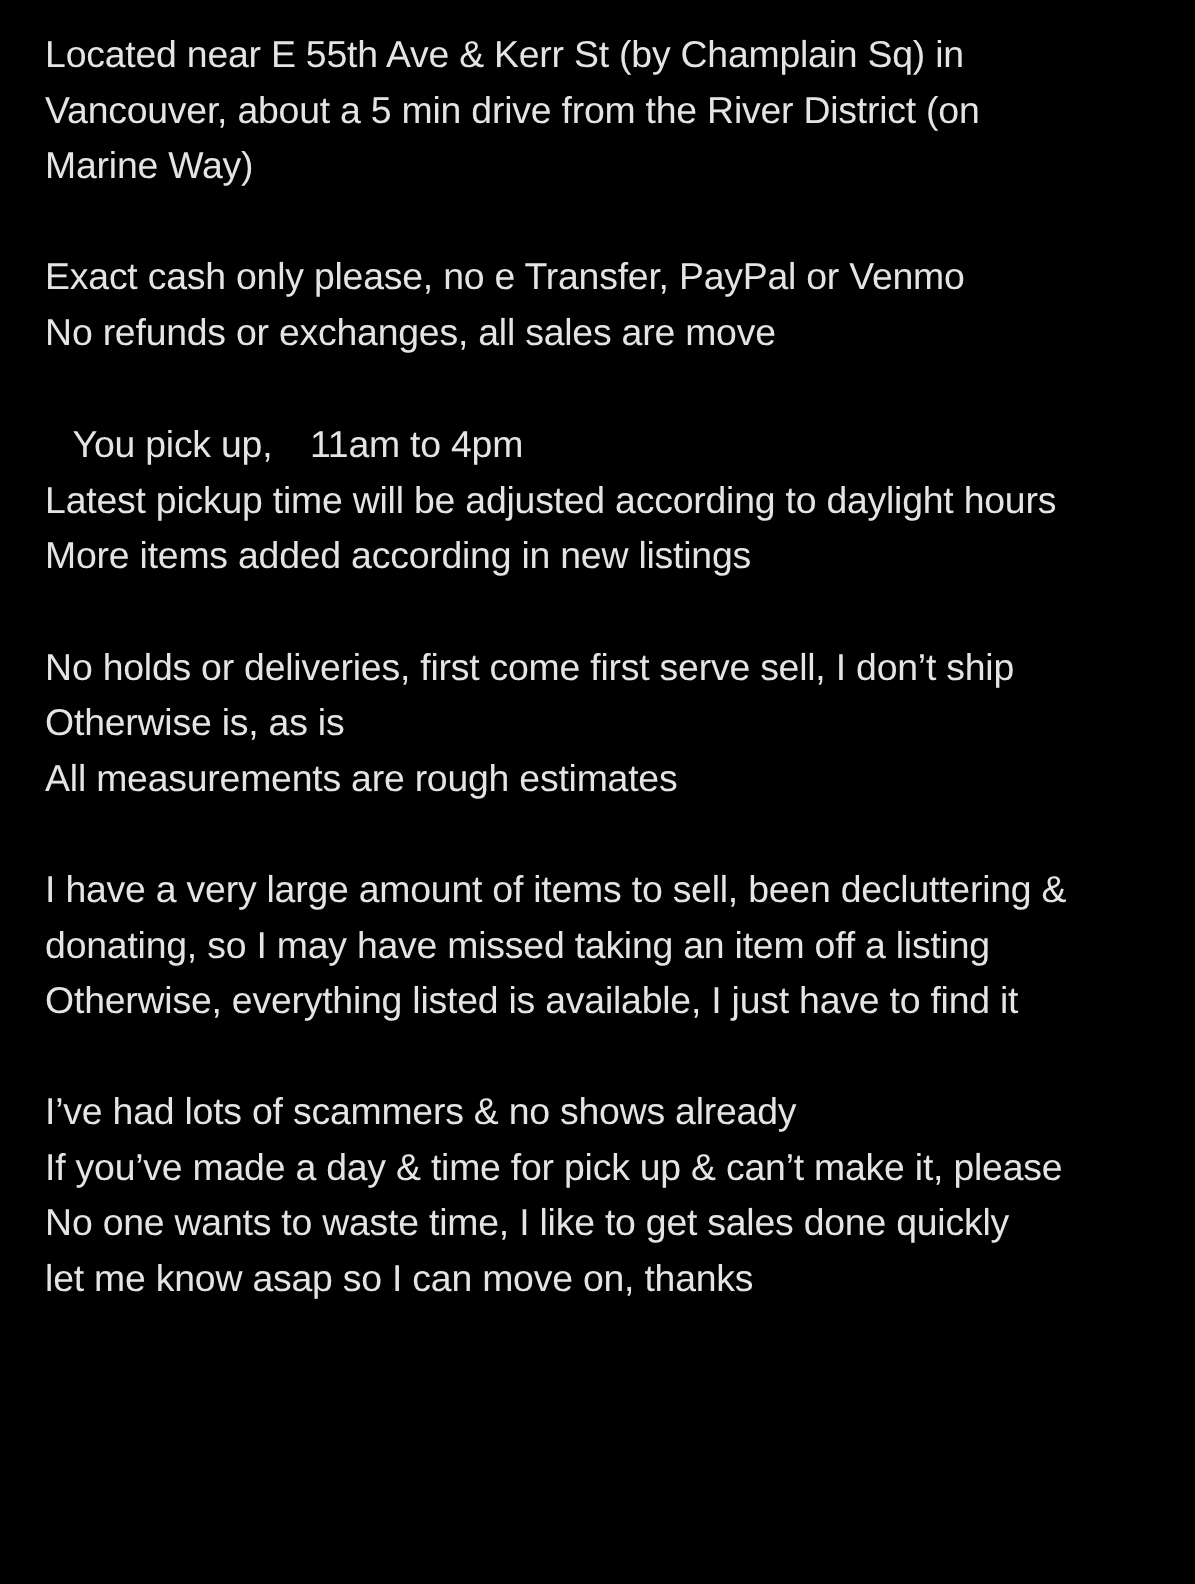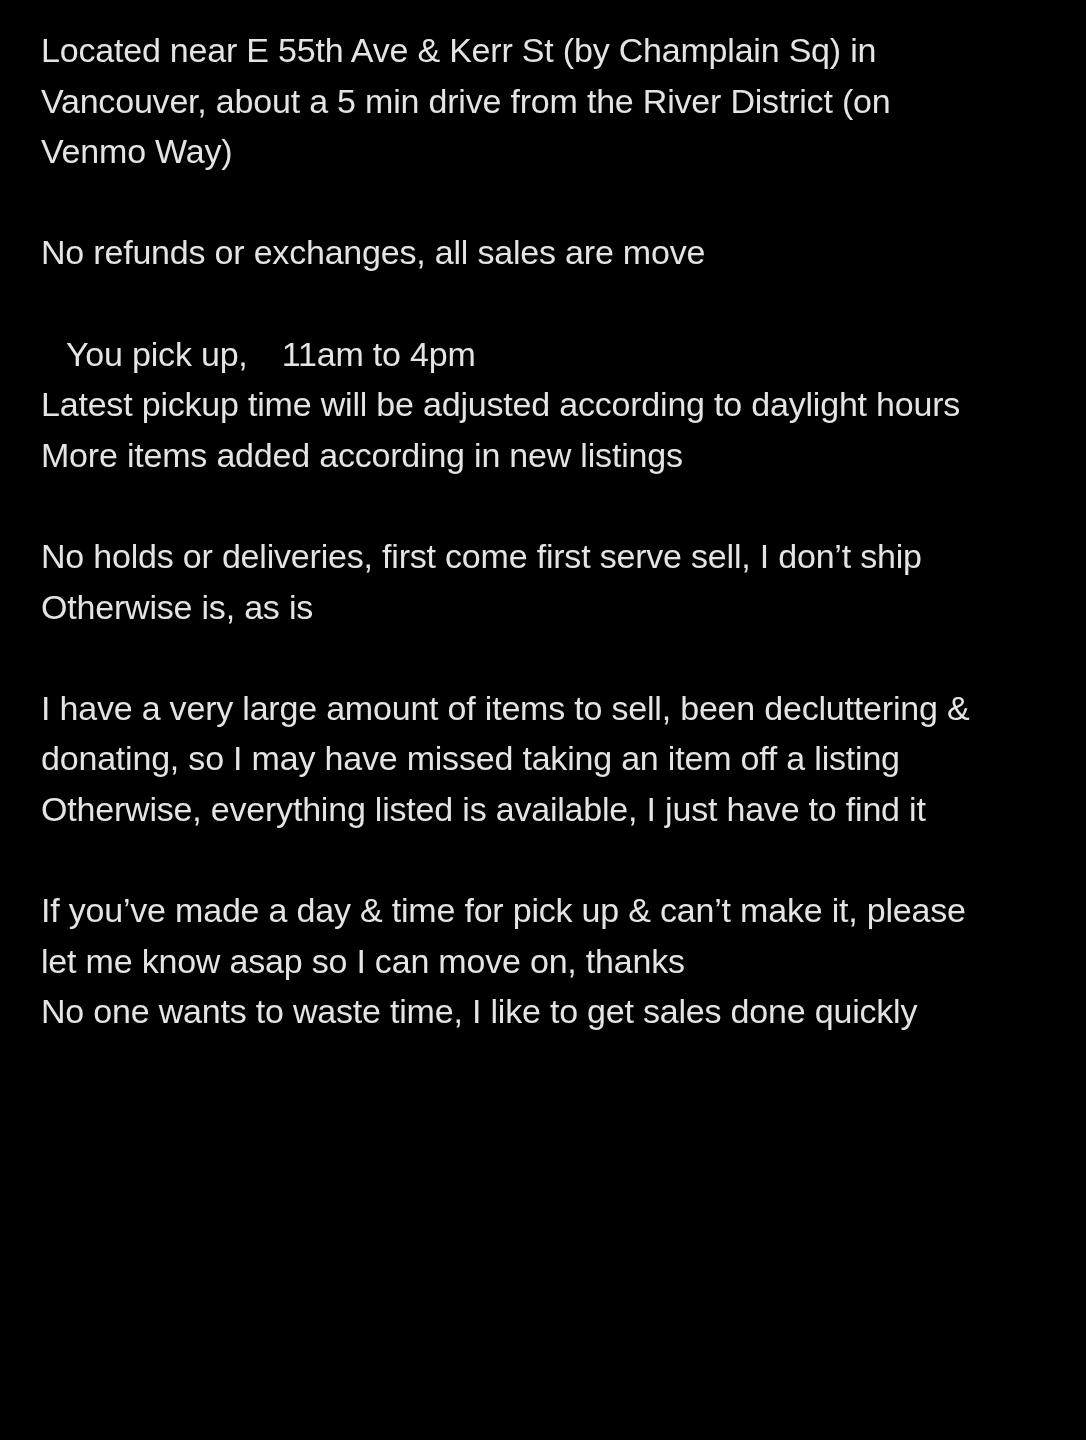--- a/index.html
+++ b/index.html
@@ -47,44 +47,47 @@
   }
 </style>
 </head>
 <body>
 
 <main class="sheet">
 
   <p class="para">
     <span class="line">Located near E 55th Ave &amp; Kerr St (by Champlain Sq) in</span>
     <span class="line">Vancouver, about a 5 min drive from the River District (on</span>
-    <span class="line">Venmo Way)</span>
+    <span class="line">Marine Way)</span>
   </p>
 
   <p class="para">
+    <span class="line">Exact cash only please, no e Transfer, PayPal or Venmo</span>
     <span class="line">No refunds or exchanges, all sales are move</span>
   </p>
 
   <p class="para">
     <span class="line"><span>You pick up, </span><span class="hours-link">11am to 4pm</span></span>
     <span class="line">Latest pickup time will be adjusted according to daylight hours</span>
     <span class="line">More items added according in new listings</span>
   </p>
 
   <p class="para">
     <span class="line">No holds or deliveries, first come first serve sell, I don’t ship</span>
     <span class="line">Otherwise is, as is</span>
+    <span class="line">All measurements are rough estimates</span>
   </p>
 
   <p class="para">
     <span class="line">I have a very large amount of items to sell, been decluttering &amp;</span>
     <span class="line">donating, so I may have missed taking an item off a listing</span>
     <span class="line">Otherwise, everything listed is available, I just have to find it</span>
   </p>
 
 
   <p class="para">
+    <span class="line">I’ve had lots of scammers &amp; no shows already</span>
     <span class="line">If you’ve made a day &amp; time for pick up &amp; can’t make it, please</span>
+    <span class="line">No one wants to waste time, I like to get sales done quickly</span>
     <span class="line">let me know asap so I can move on, thanks</span>
-    <span class="line">No one wants to waste time, I like to get sales done quickly</span>
   </p>
 
 </main>
 
 </body></html>

